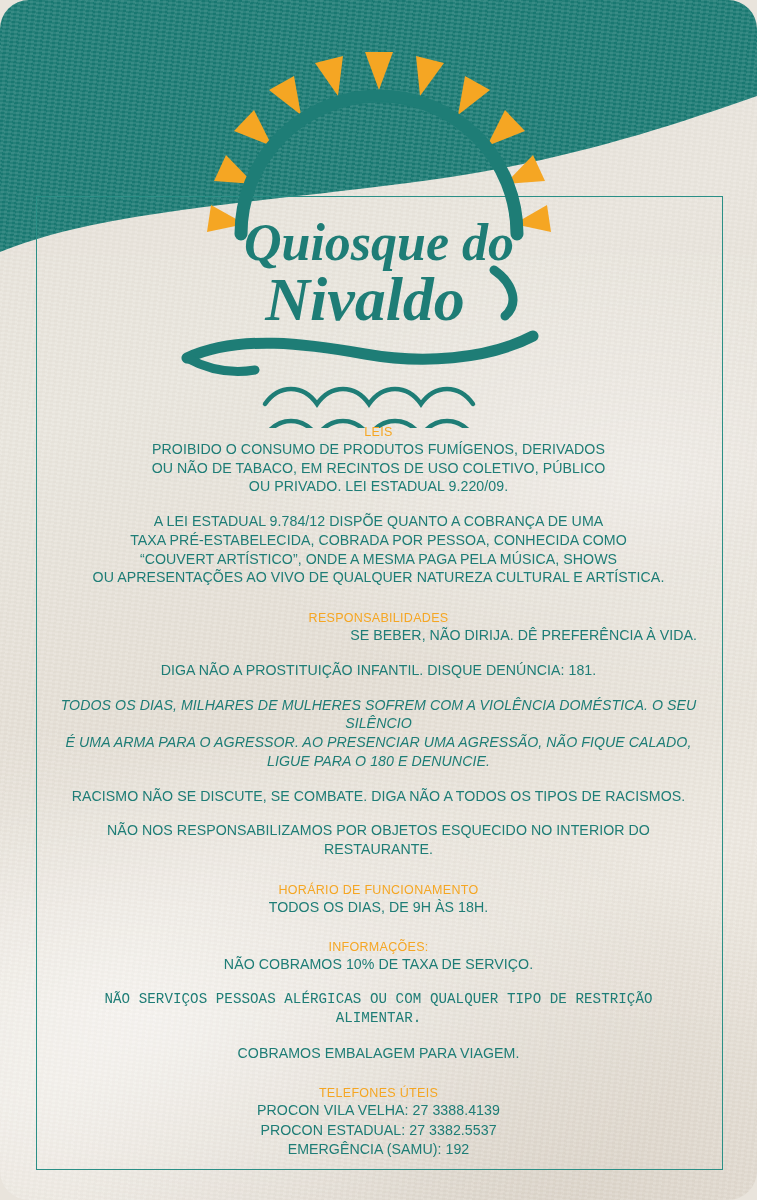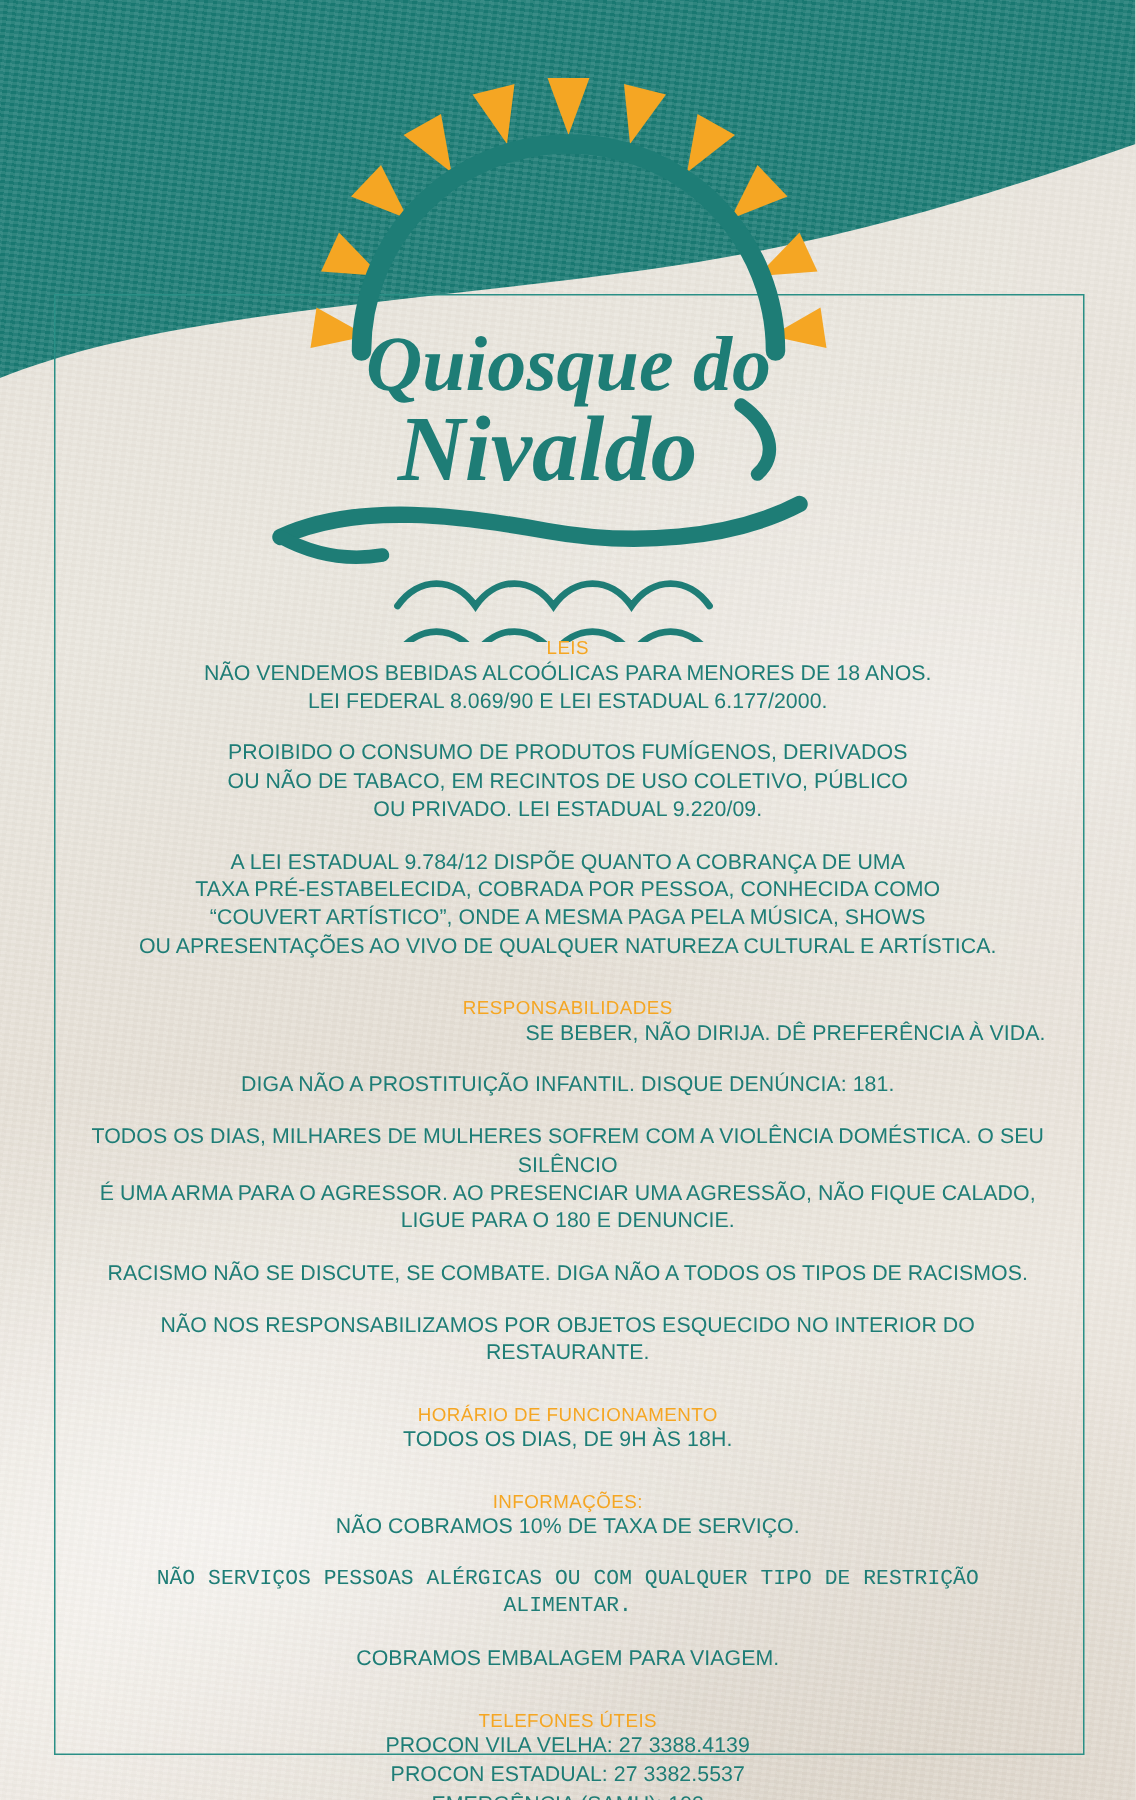--- a/index.html
+++ b/index.html
@@ -17,20 +17,21 @@
   .poster {
     position: relative;
     width: 757px;
     height: 1200px;
     background:
       radial-gradient(ellipse 900px 500px at 20% 85%, rgba(255,255,255,0.55), rgba(255,255,255,0) 60%),
       radial-gradient(ellipse 700px 400px at 85% 40%, rgba(255,255,255,0.40), rgba(255,255,255,0) 60%),
       radial-gradient(ellipse 600px 500px at 60% 95%, rgba(205,196,182,0.55), rgba(205,196,182,0) 65%),
       linear-gradient(160deg, #e6e0d7 0%, #e9e5dd 30%, #e3ddd3 55%, #ece7df 75%, #e2dbd1 100%);
     overflow: hidden;
+    border-radius: 29px;
   }
 
   
   .grain {
     position: absolute;
     inset: 0;
     background-image:
       repeating-linear-gradient(7deg, rgba(255,255,255,0.16) 0 2px, rgba(0,0,0,0.015) 2px 4px),
       repeating-linear-gradient(97deg, rgba(255,255,255,0.10) 0 3px, rgba(0,0,0,0.012) 3px 6px);
     opacity: 0.55;
@@ -148,38 +149,36 @@
     <g fill="none" stroke="#1e7d76" stroke-width="4.5" stroke-linecap="round">
       <path d="M96,366 C110,346 134,346 148,366 C162,346 186,346 200,366 C214,346 238,346 252,366 C266,346 290,346 304,366"></path>
       <path d="M96,398 C110,378 134,378 148,398 C162,378 186,378 200,398 C214,378 238,378 252,398 C266,378 290,378 304,398"></path>
     </g>
   </svg>
 
   <div class="content">
 
     <div class="block">
       <div class="section-head">LEIS</div>
-      <p class="para" style="white-space:pre-line;">NÃO VENDEMOS BEBIDAS ALCOÓLICAS PARA MENORES DE 18 ANOS.
-LEI FEDERAL 8.069/90 E LEI ESTADUAL 6.177/2000.</p>
       <p class="para" style="white-space:pre-line;">PROIBIDO O CONSUMO DE PRODUTOS FUMÍGENOS, DERIVADOS
 OU NÃO DE TABACO, EM RECINTOS DE USO COLETIVO, PÚBLICO
 OU PRIVADO. LEI ESTADUAL 9.220/09.</p>
       <p class="para last" style="white-space:pre-line;">A LEI ESTADUAL 9.784/12 DISPÕE QUANTO A COBRANÇA DE UMA
 TAXA PRÉ-ESTABELECIDA, COBRADA POR PESSOA, CONHECIDA COMO
 “COUVERT ARTÍSTICO”, ONDE A MESMA PAGA PELA MÚSICA, SHOWS
 OU APRESENTAÇÕES AO VIVO DE QUALQUER NATUREZA CULTURAL E ARTÍSTICA.</p>
     </div>
 
     <div class="gap-lg"></div>
 
     <div class="block">
       <div class="section-head">RESPONSABILIDADES</div>
       <p class="para" style="white-space:pre-line;text-align:right;">SE BEBER, NÃO DIRIJA. DÊ PREFERÊNCIA À VIDA.</p>
       <p class="para" style="white-space:pre-line;">DIGA NÃO A PROSTITUIÇÃO INFANTIL. DISQUE DENÚNCIA: 181.</p>
-      <p class="para" style="white-space:pre-line;">TODOS OS DIAS, MILHARES DE MULHERES SOFREM COM A VIOLÊNCIA DOMÉSTICA. O SEU SILÊNCIO
+      <p class="para" style="white-space:pre-line;font-style:italic;">TODOS OS DIAS, MILHARES DE MULHERES SOFREM COM A VIOLÊNCIA DOMÉSTICA. O SEU SILÊNCIO
 É UMA ARMA PARA O AGRESSOR. AO PRESENCIAR UMA AGRESSÃO, NÃO FIQUE CALADO,
 LIGUE PARA O 180 E DENUNCIE.</p>
       <p class="para" style="white-space:pre-line;">RACISMO NÃO SE DISCUTE, SE COMBATE. DIGA NÃO A TODOS OS TIPOS DE RACISMOS.</p>
       <p class="para last" style="white-space:pre-line;">NÃO NOS RESPONSABILIZAMOS POR OBJETOS ESQUECIDO NO INTERIOR DO RESTAURANTE.</p>
     </div>
 
     <div class="gap-lg"></div>
 
     <div class="block">
       <div class="section-head">HORÁRIO DE FUNCIONAMENTO</div>

